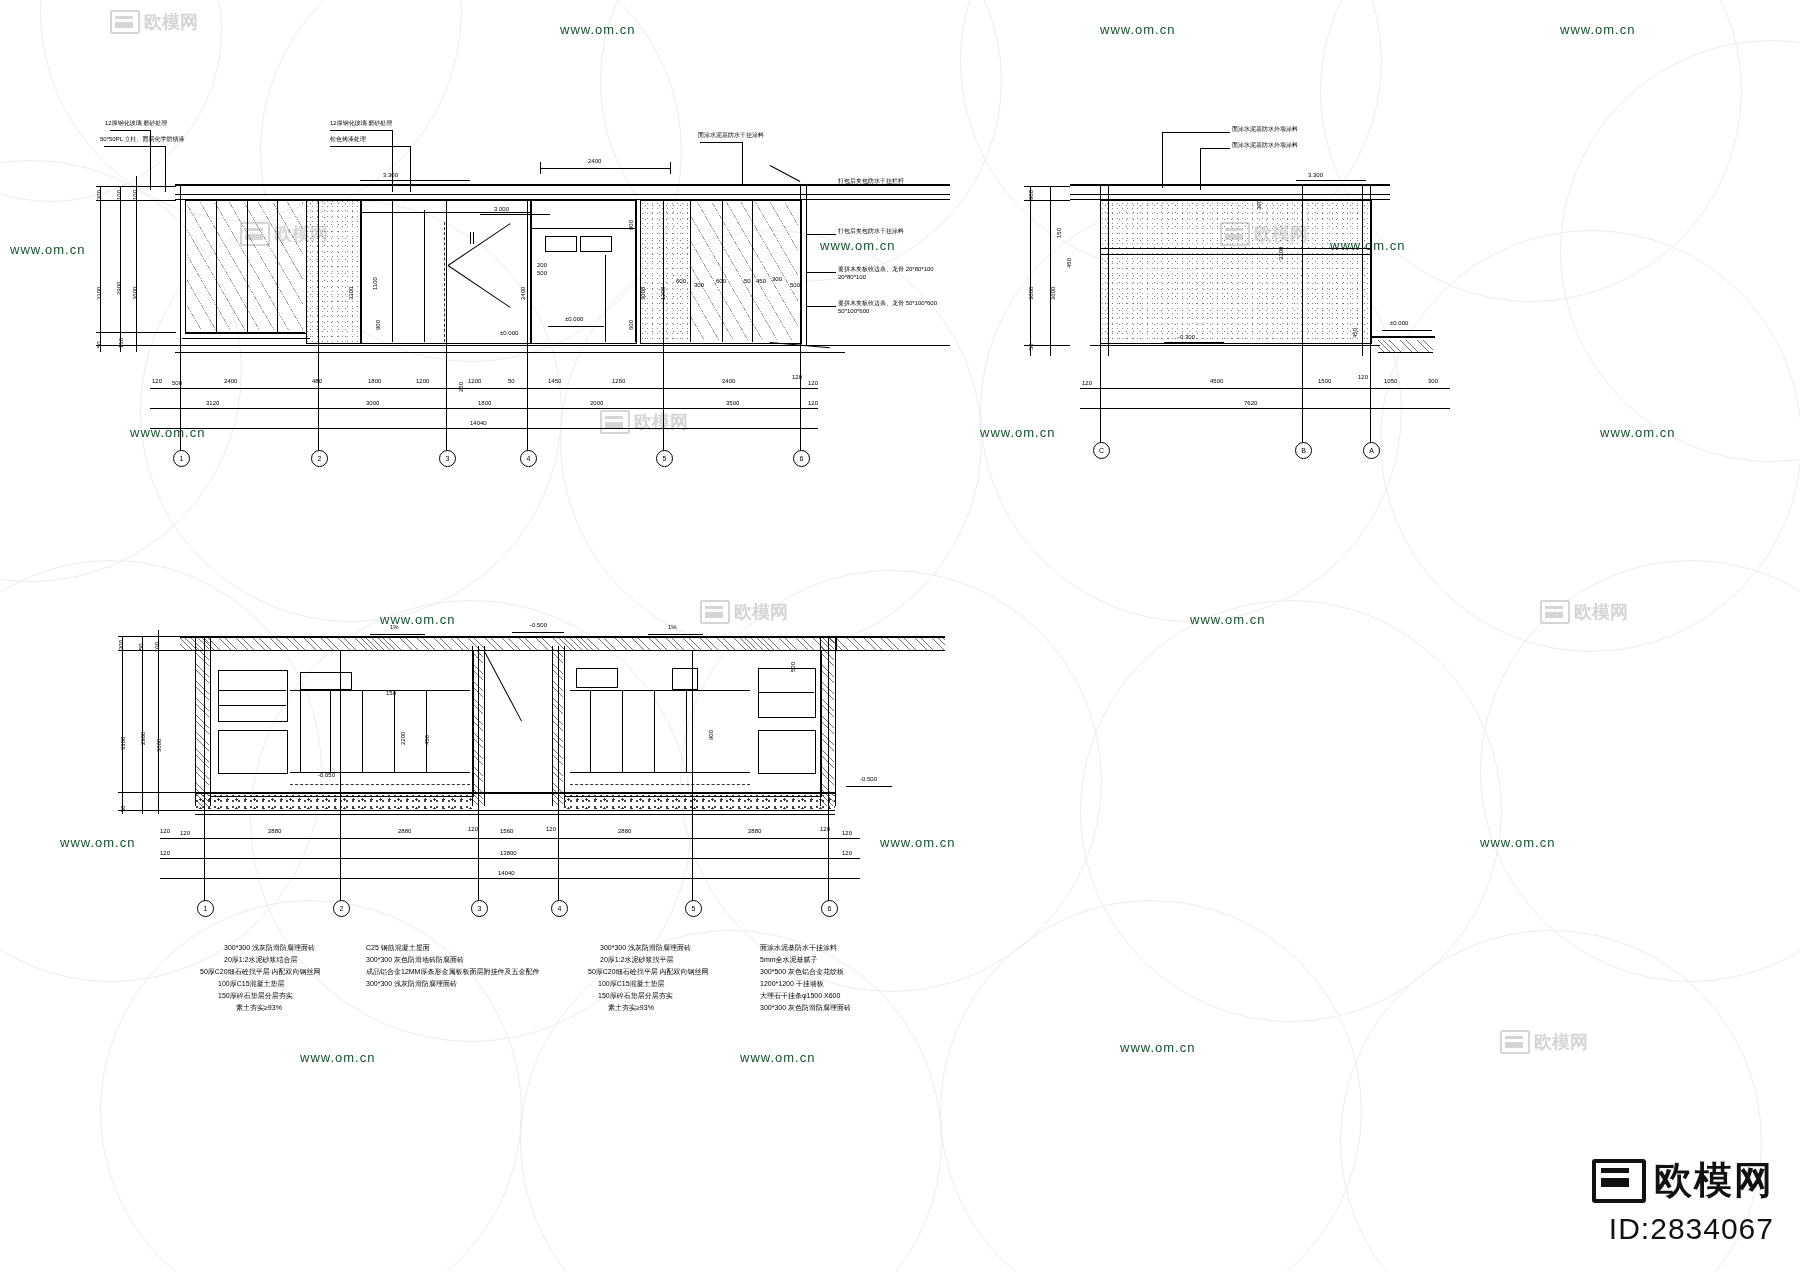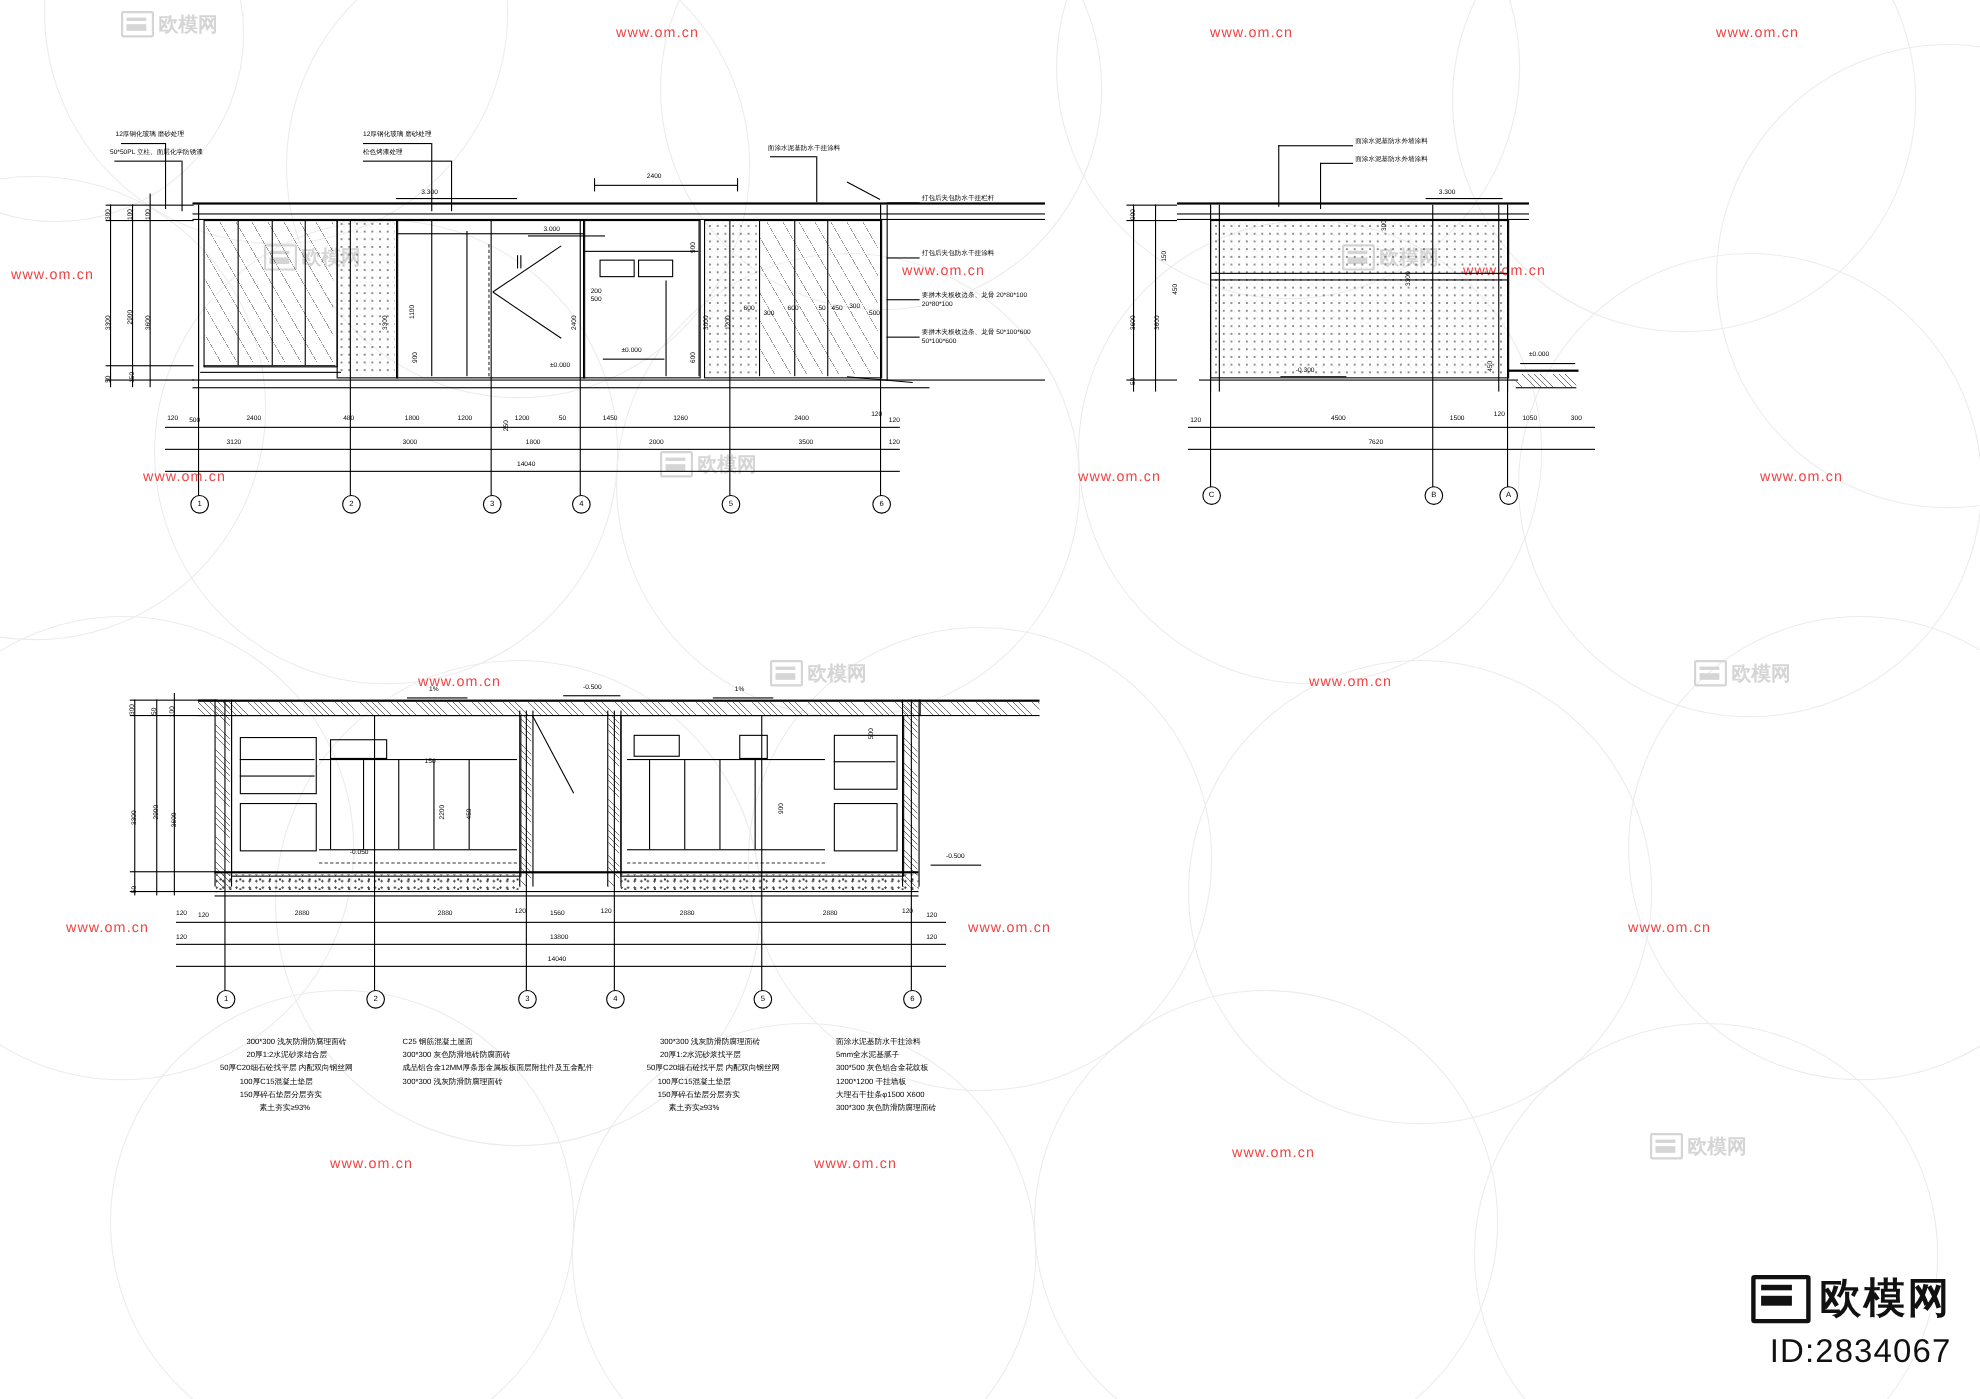--- a/index.html
+++ b/index.html
@@ -2,21 +2,21 @@
 <html><head>
 <meta charset="utf-8">
 <style>
   html,body{margin:0;padding:0;background:#ffffff;}
   body{width:1800px;height:1272px;position:relative;overflow:hidden;
        font-family:"Liberation Sans",sans-serif;color:#000;}
   .sheet{position:absolute;left:0;top:0;width:1800px;height:1272px;background:#fff;}
 
   
   .wm{position:absolute;pointer-events:none;user-select:none;}
-  .wm-text{color:#ef4444;font-size:13px;letter-spacing:1px;white-space:nowrap;}
+  .wm-text{color:#14532d;font-size:13px;letter-spacing:1px;white-space:nowrap;}
   .wm-logo{display:flex;align-items:center;gap:4px;color:#d5d5d5;}
   .wm-logo .box{width:26px;height:20px;border:2px solid #d5d5d5;border-radius:2px;position:relative;}
   .wm-logo .box:before{content:"";position:absolute;left:3px;top:4px;width:18px;height:3px;background:#d5d5d5;}
   .wm-logo .box:after{content:"";position:absolute;left:3px;top:10px;width:18px;height:6px;background:#d5d5d5;}
   .wm-logo .t{font-size:18px;font-weight:bold;color:#d5d5d5;}
   .wm-circle{position:absolute;border:1px solid #ececec;border-radius:50%;pointer-events:none;}
 
   
   .ln{position:absolute;background:#000;}
   .h{height:1px;}

